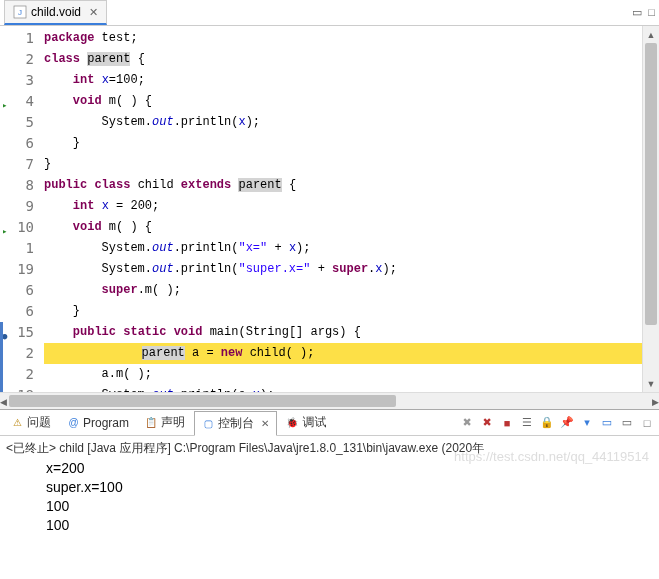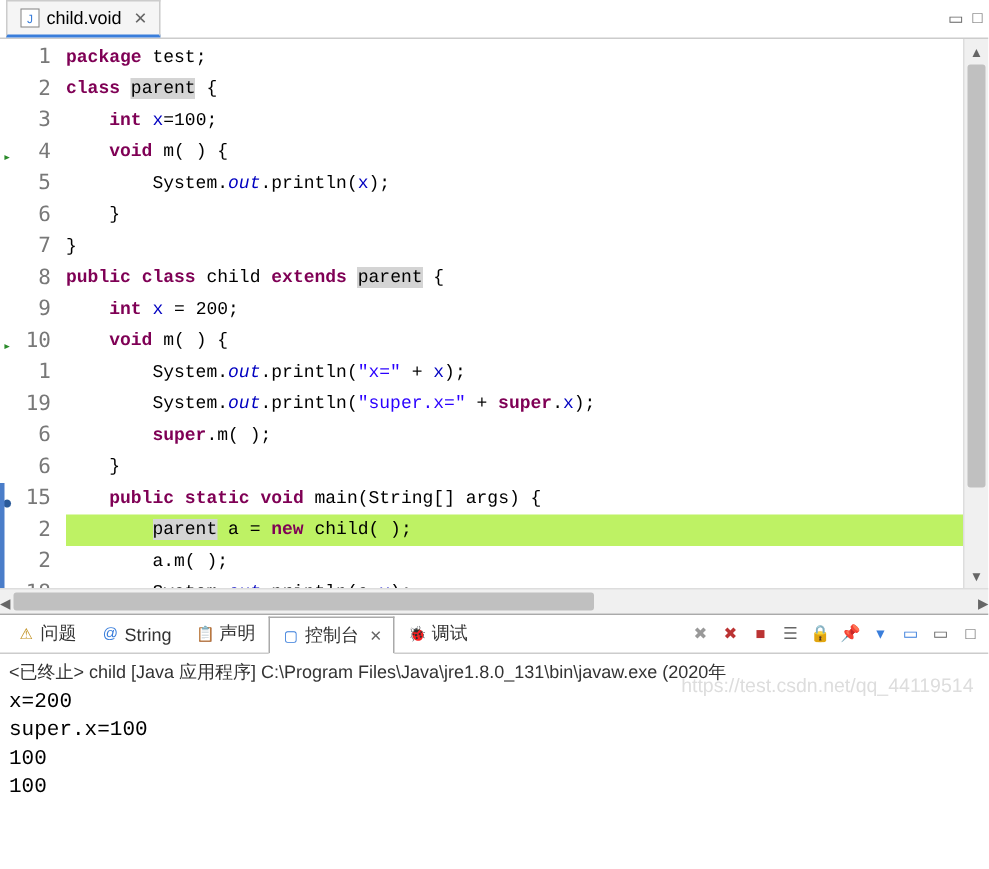--- a/index.html
+++ b/index.html
@@ -11,42 +11,42 @@
 .tab-right-icons { position: absolute; right: 4px; display: flex; gap: 6px; }
 .tab-right-icons span { color: #666; font-size: 11px; }
 .editor-area { display: flex; flex: 1; overflow: hidden; position: relative; }
 .gutter { width: 40px; background: #fff; text-align: right; padding-right: 6px; color: #787878; font-family: Consolas, monospace; font-size: 14px; line-height: 21px; padding-top: 2px; user-select: none; position: relative; }
 .gutter .ln { position: relative; height: 21px; }
 .gutter .marker { position: absolute; left: 2px; top: 4px; font-size: 9px; }
 .gutter .marker.green { color: #2a8a2a; }
 .gutter .marker.blue { color: #2a5a9a; }
 .code { flex: 1; font-family: Liberation Mono, monospace; font-size: 12px; line-height: 21px; padding-top: 2px; padding-left: 4px; white-space: pre; overflow: hidden; }
 .code-line { height: 21px; }
-.code-line.highlight { background: #bef264; }
+.code-line.highlight { background: #fde047; padding-left: 40px; }
 .kw { color: #7f0055; font-weight: bold; }
 .field { color: #0000c0; }
 .static-field { color: #0000c0; font-style: italic; }
 .str { color: #2a00ff; }
 .hl { background: #d4d4d4; }
 .scrollbar-v { width: 17px; background: #f0f0f0; border-left: 1px solid #ddd; display: flex; flex-direction: column; }
 .scroll-arrow { height: 17px; display: flex; align-items: center; justify-content: center; color: #666; font-size: 9px; }
 .scroll-track { flex: 1; position: relative; }
 .scroll-thumb { position: absolute; top: 0; left: 2px; right: 2px; height: 85%; background: #c0c0c0; border-radius: 2px; }
 .scrollbar-h { height: 17px; background: #f0f0f0; border-top: 1px solid #ddd; display: flex; }
 .scrollbar-h .track { flex: 1; position: relative; }
 .scrollbar-h .thumb { position: absolute; left: 2px; top: 2px; bottom: 2px; width: 60%; background: #c0c0c0; border-radius: 2px; }
 .bottom-panel { border-top: 1px solid #aaa; background: #fff; display: flex; flex-direction: column; height: 170px; }
 .panel-tabs { display: flex; align-items: center; height: 26px; border-bottom: 1px solid #ccc; padding-left: 4px; gap: 2px; position: relative; }
 .panel-tab { display: flex; align-items: center; padding: 3px 7px; font-size: 12px; gap: 3px; color: #333; }
 .panel-tab.active { background: #fff; border: 1px solid #aaa; border-bottom: 1px solid #fff; position: relative; top: 1px; }
 .panel-tab .ticon { width: 13px; height: 13px; display: inline-flex; align-items: center; justify-content: center; font-size: 10px; }
 .panel-toolbar { position: absolute; right: 4px; display: flex; gap: 4px; }
 .panel-toolbar span { width: 16px; height: 16px; display: inline-flex; align-items: center; justify-content: center; font-size: 11px; color: #666; }
 .console-desc { font-size: 12px; padding: 4px 6px 2px 6px; color: #333; font-family: "Segoe UI", sans-serif; white-space: nowrap; overflow: hidden; }
-.console-out { font-family: Liberation Mono, monospace; font-size: 14px; line-height: 19px; padding: 0 6px 4px 6px; color: #000; white-space: pre; }
+.console-out { font-family: Liberation Sans, sans-serif; font-size: 14px; line-height: 19px; padding: 0 6px 4px 6px; color: #000; white-space: pre; margin-left: 40px; }
 .watermark { position: absolute; right: 10px; bottom: 115px; font-size: 13px; color: #ddd; font-family: sans-serif; pointer-events: none; }
 .blue-strip { position: absolute; left: 0; width: 3px; background: #4a7dc9; }
 </style>
 </head>
 <body>
 
 <div class="editor-tabs">
   <div class="editor-tab">
     <span class="tab-icon">
       <svg width="14" height="14" viewBox="0 0 14 14">
@@ -104,21 +104,21 @@
 </div>
 
 <div class="bottom-panel">
   <div class="panel-tabs" id="panel-tabs">
     <div class="panel-tab">
         <span class="ticon" style="color: rgb(192, 144, 32);">⚠</span>
         <span>问题</span>
       </div>
       <div class="panel-tab">
         <span class="ticon" style="color: rgb(58, 126, 219);">@</span>
-        <span>String</span>
+        <span>Program</span>
       </div>
       <div class="panel-tab">
         <span class="ticon" style="color: rgb(192, 160, 48);">📋</span>
         <span>声明</span>
       </div>
       <div class="panel-tab active">
         <span class="ticon" style="color: rgb(58, 126, 219);">▢</span>
         <span>控制台</span>
         <span style="margin-left: 4px; font-size: 10px; color: rgb(102, 102, 102);">✕</span>
       </div>

